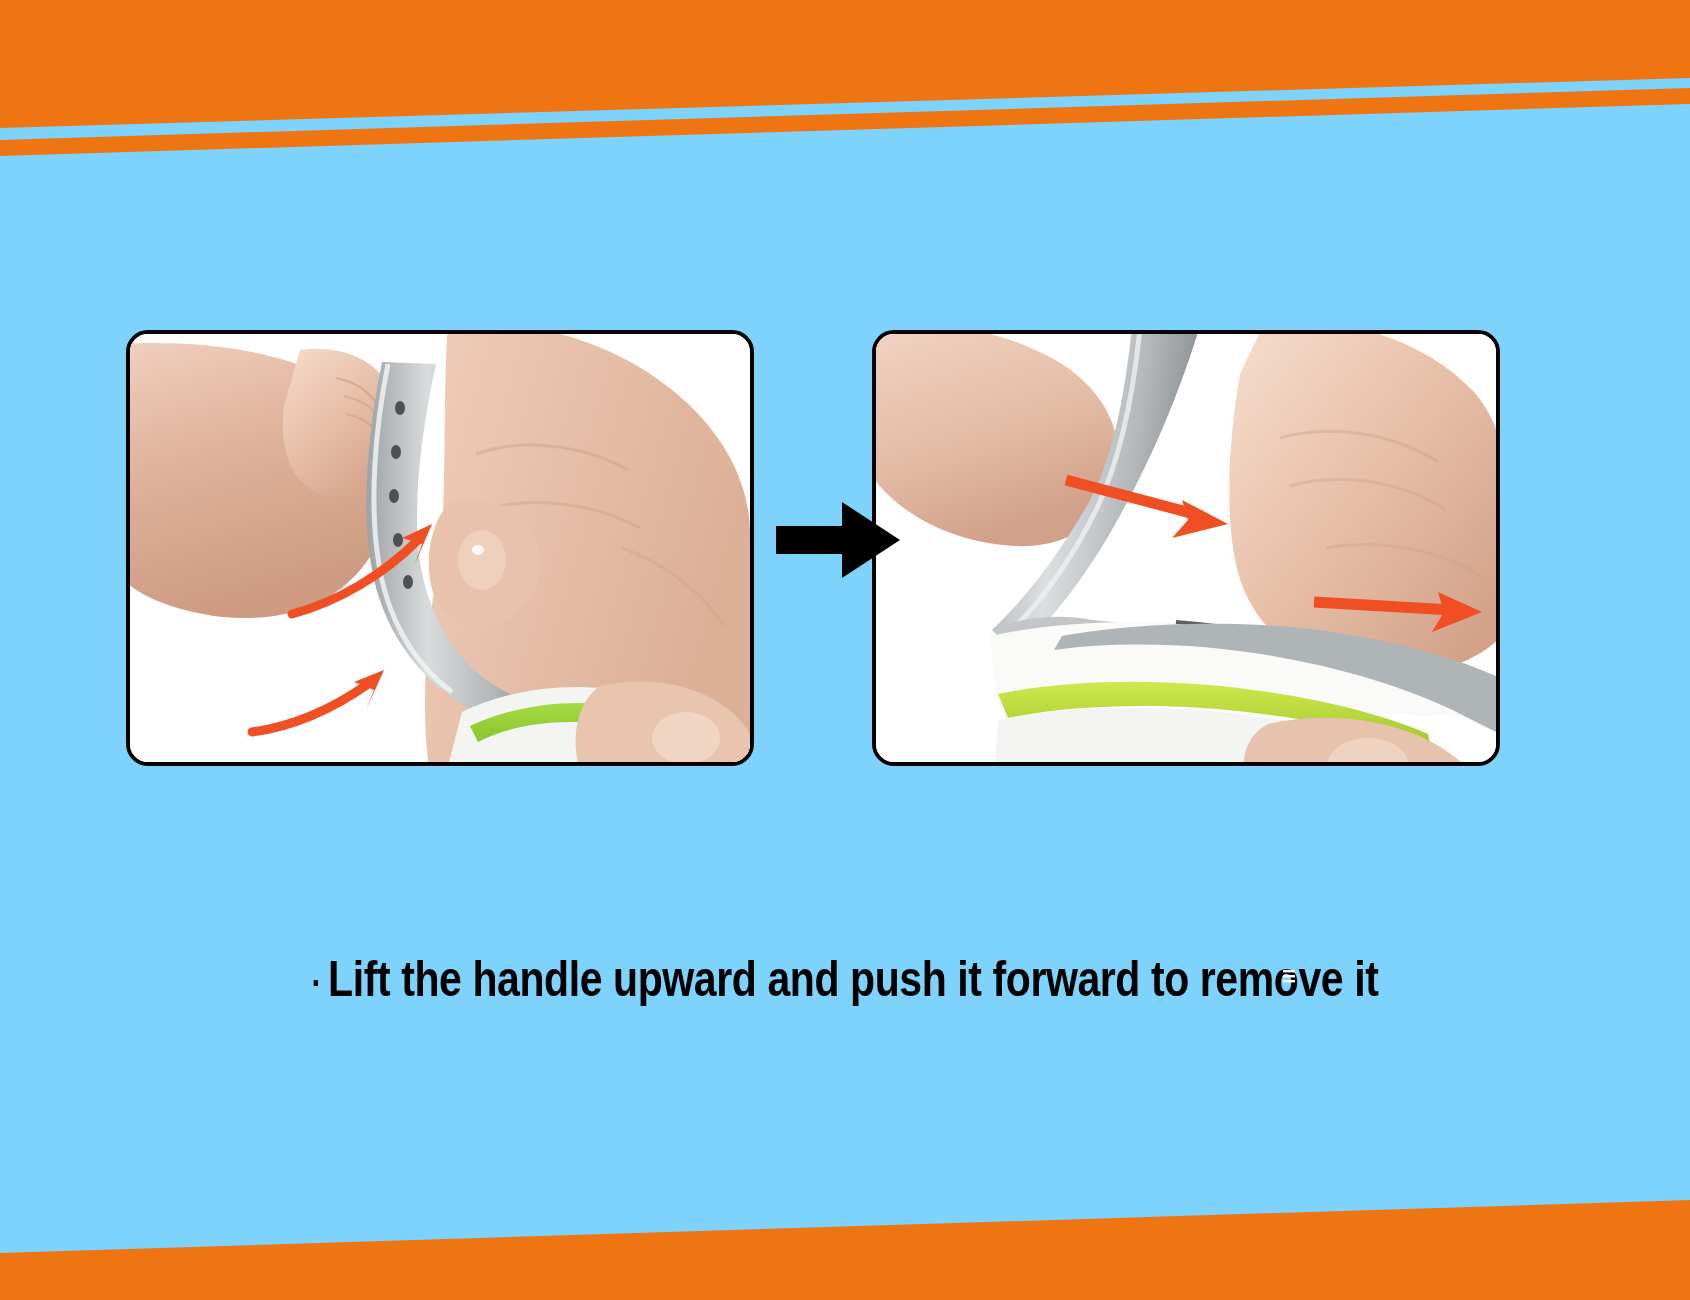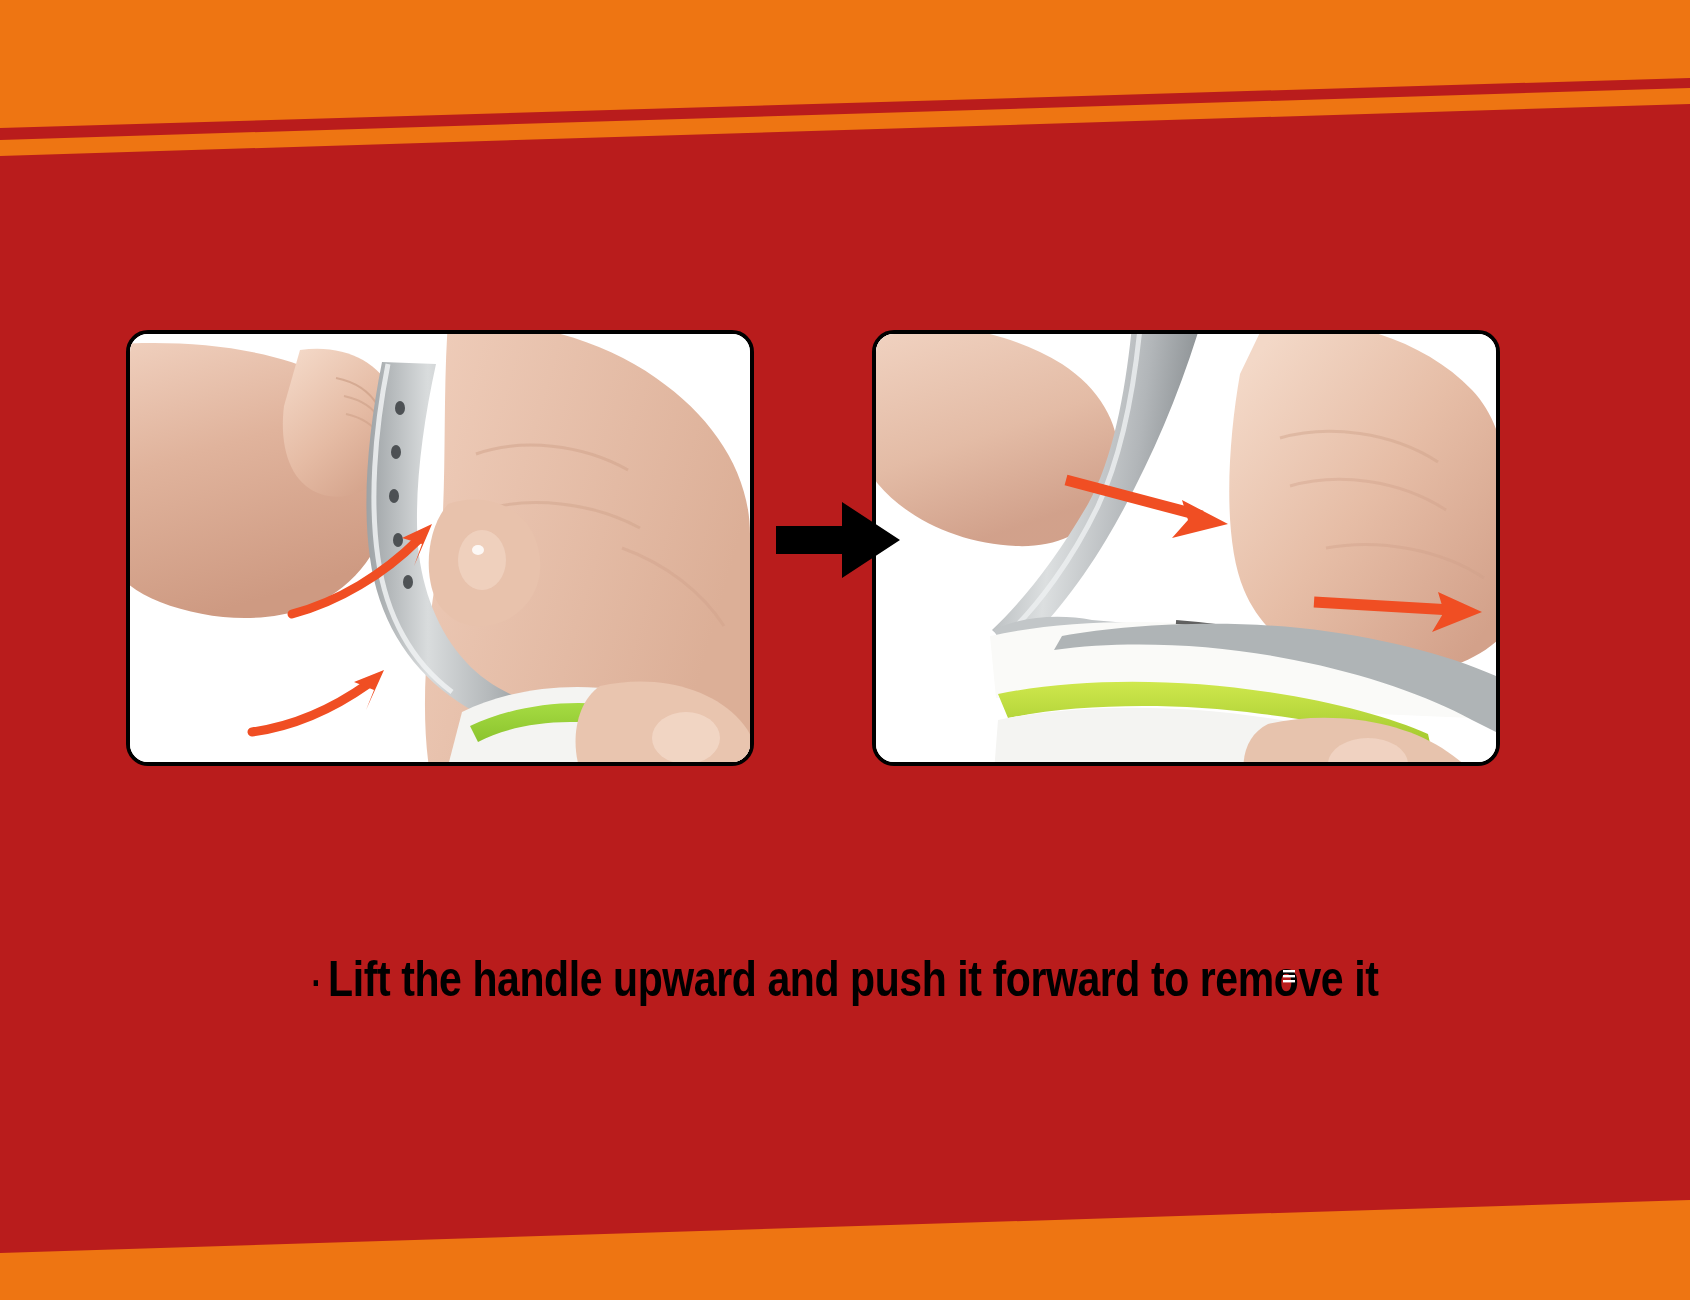--- a/index.html
+++ b/index.html
@@ -5,21 +5,21 @@
   html,body{margin:0;padding:0;}
   body{
     width:1690px;height:1300px;
     background:#ffffff;
     font-family:"Liberation Sans", sans-serif;
     overflow:hidden;
     position:relative;
   }
   .slide{
     position:absolute;inset:0;
-    background:#b91c1c;
+    background:#7dd3fc;
     overflow:hidden;
     text-decoration:underline;
   }
 
   
   .banner-top{
     position:absolute;left:0;top:0;width:1690px;height:180px;
     pointer-events:none;
   }
   .banner-bottom{

